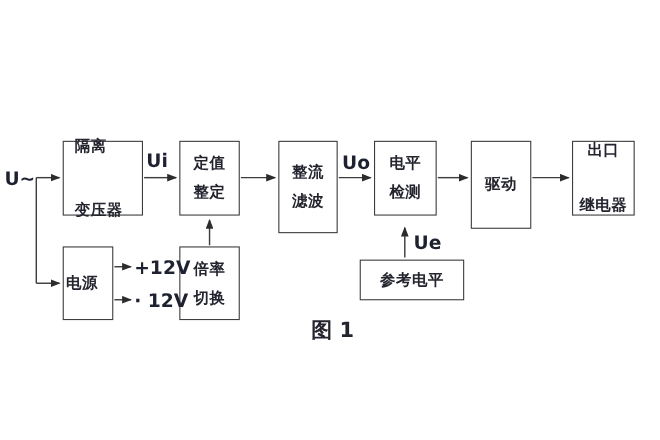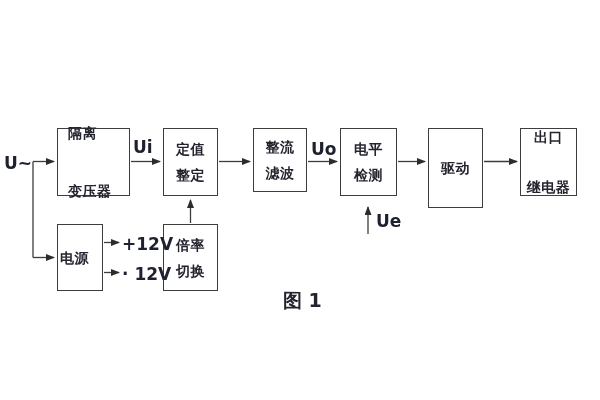--- a/index.html
+++ b/index.html
@@ -86,21 +86,21 @@
   <div class="block align-left" style="left:57px; top:128px; width:73px; height:68px; padding-left:10px;">
     <span>隔离</span>
     <span>变压器</span>
   </div>
 
   <div class="block" style="left:163px; top:128px; width:55px; height:68px;">
     <span>定值</span>
     <span>整定</span>
   </div>
 
-  <div class="block" style="left:253px; top:128px; width:54px; height:64px;">
+  <div class="block" style="left:253px; top:128px; width:54px; height:84px;">
     <span>整流</span>
     <span>滤波</span>
   </div>
 
   <div class="block" style="left:340px; top:128px; width:57px; height:68px;">
     <span>电平</span>
     <span>检测</span>
   </div>
 
   <div class="block" style="left:428px; top:128px; width:55px; height:80px;">
@@ -114,20 +114,23 @@
 
   <div class="block" style="left:163px; top:224px; width:55px; height:67px;">
     <span>倍率</span>
     <span>切换</span>
   </div>
 
   <div class="block align-left" style="left:57px; top:224px; width:46px; height:67px; padding-left:2px;">
     <span>电源</span>
   </div>
 
+  <div class="block" style="left:327px; top:236px; width:95px; height:37px;">
+    <span>参考电平</span>
+  </div>
 
   <span class="label" style="left:4px; top:155px;">U~</span>
   <span class="label" style="left:133px; top:139px;">Ui</span>
   <span class="label" style="left:311px; top:141px;">Uo</span>
   <span class="label" style="left:376px; top:213px;">Ue</span>
   <span class="label" style="left:122px; top:236px;">+12V</span>
   <span class="label" style="left:122px; top:266px;">· 12V</span>
 
   <span class="caption" style="left:283px; top:291px;">图 1</span>
 

